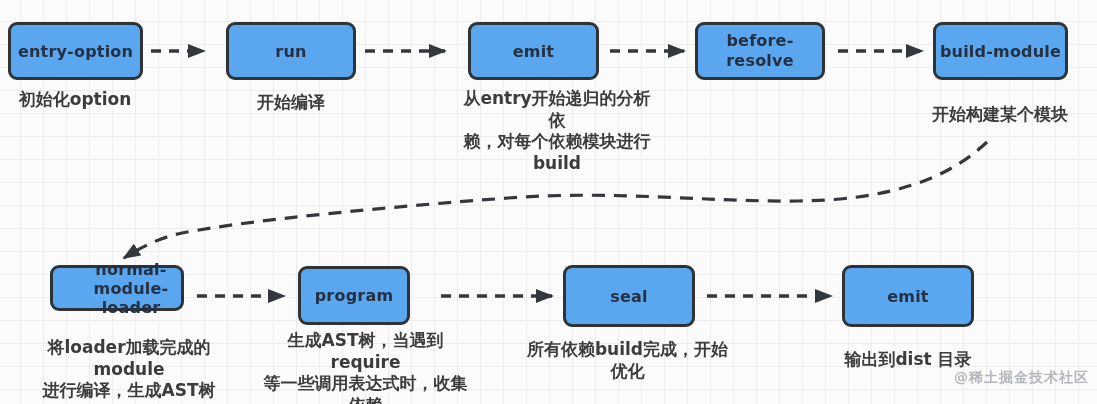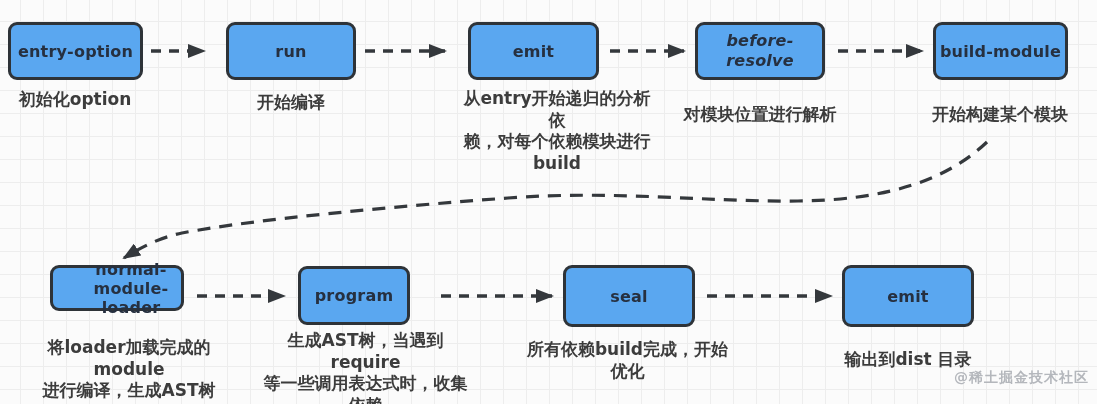--- a/index.html
+++ b/index.html
@@ -51,21 +51,21 @@
     right:8px;top:369px;
     color:#b4b7bc;
     font-size:14px;
     letter-spacing:1px;
     font-weight:bold;
   }
   
   #n0{left:8px;  top:22px; width:135px;height:58px;}
   #n1{left:226px;top:22px; width:130px;height:58px;}
   #n2{left:468px;top:22px; width:131px;height:58px;}
-  #n3{left:695px;top:22px; width:130px;height:58px;line-height:20px;font-style:italic;}
+  #n3{left:695px;top:22px; width:130px;height:58px;line-height:20px;}
   #n4{left:933px;top:22px; width:135px;height:58px;}
   #n5{left:50px; top:265px;width:134px;height:46px;padding-left:28px;}
   #n6{left:298px;top:266px;width:112px;height:59px;}
   #n7{left:563px;top:265px;width:132px;height:62px;}
   #n8{left:842px;top:265px;width:132px;height:62px;}
   
   #d0{left:0px;  top:89px; width:150px;}
   #d1{left:216px;top:92px; width:150px;}
   #d2{left:433px;top:88px; width:200px;margin-left:24px;}
   #d3{left:660px;top:104px;width:200px;}
@@ -111,21 +111,20 @@
 loader</div>
   <div class="node" id="n6">program</div>
   <div class="node" id="n7">seal</div>
   <div class="node" id="n8">emit</div>
 
   <div class="desc" id="d0">初始化option</div>
   <div class="desc" id="d1">开始编译</div>
   <div class="desc" id="d2">从entry开始递归的分析依
 赖，对每个依赖模块进行
 build</div>
-  <div class="desc" id="d3">对模块位置进行解析</div>
   <div class="desc" id="d4">开始构建某个模块</div>
   <div class="desc" id="d5">将loader加载完成的module
 进行编译，生成AST树</div>
   <div class="desc" id="d6">生成AST树，当遇到require
 等一些调用表达式时，收集
 依赖</div>
   <div class="desc" id="d7">所有依赖build完成，开始
 优化</div>
   <div class="desc" id="d8">输出到dist 目录</div>
 

